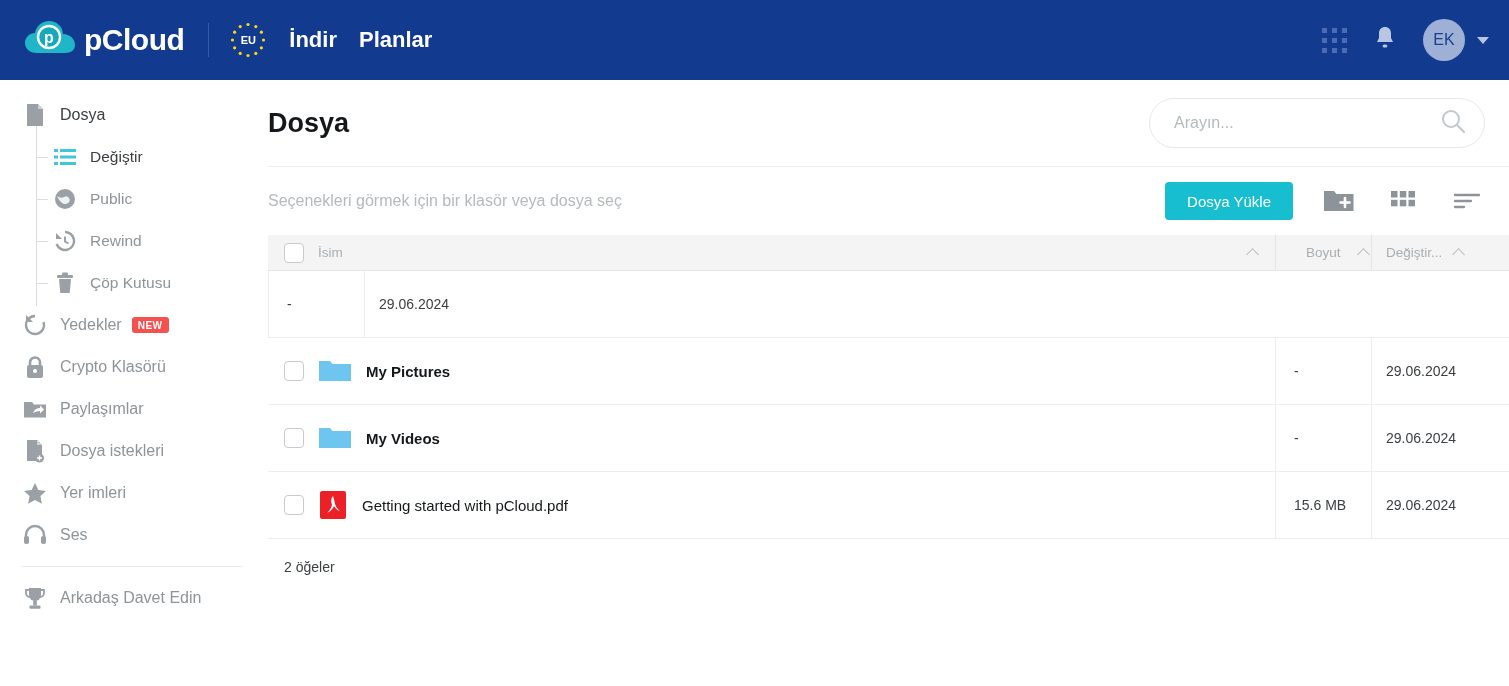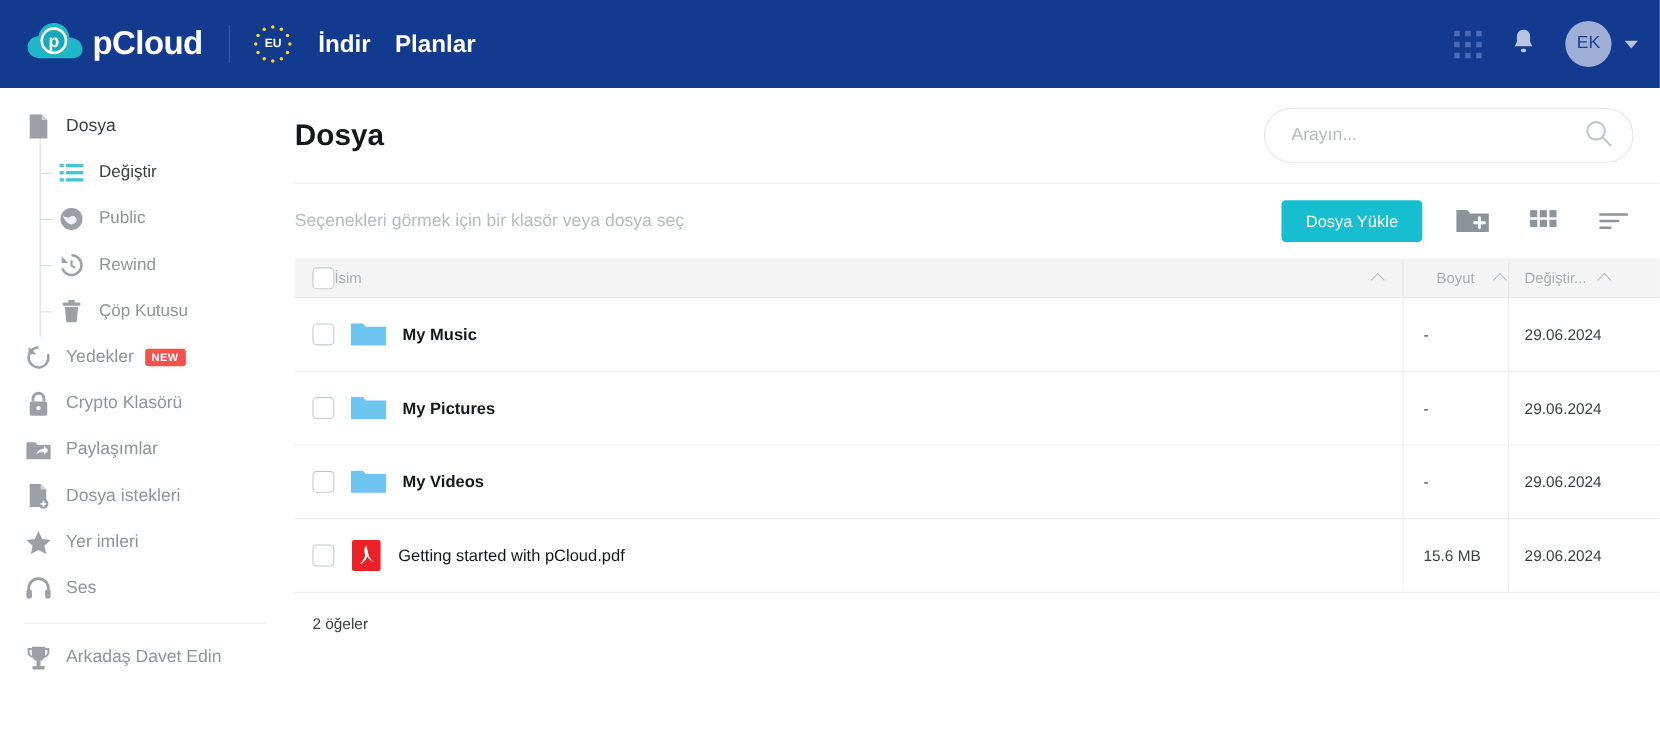--- a/index.html
+++ b/index.html
@@ -121,21 +121,21 @@
   
   .table { margin-left: 4px; }
   .thead {
     background: #f4f4f4; height: 36px; display: flex; align-items: center;
     border-bottom: 1px solid #e4e6e8;
   }
   .th {
     font-size: 13.5px; color: #a9aeb2; display: flex;
     align-items: center; height: 36px;
   }
-  .th.name { flex: 1; padding-left: 16px; gap: 0; text-align: right; }
+  .th.name { flex: 1; padding-left: 16px; gap: 14px; text-align: right; }
   .th.size { width: 96px; border-left: 1px solid #e4e6e8; padding-left: 30px;
     justify-content: flex-start; gap: 18px; }
   .th.mod { width: 138px; border-left: 1px solid #e4e6e8; padding-left: 14px; gap: 12px; }
   .chev-up {
     width: 9px; height: 9px; border-left: 1.6px solid #b7bcc0;
     border-top: 1.6px solid #b7bcc0; transform: rotate(45deg);
     margin-top: 3px; flex: none;
   }
   .cbox {
     width: 20px; height: 20px; border: 1px solid #c6cbcf; border-radius: 4px;
@@ -437,29 +437,20 @@
             <span>Boyut</span>
             <span class="chev-up"></span>
           </div>
           <div class="th mod">
             <span>Değiştir...</span>
             <span class="chev-up"></span>
           </div>
         </div>
 
         <div class="row">
-          <div class="cell-name">
-            <span class="cbox"></span>
-            <span class="folder-ico">
-              <svg width="34" height="26" viewBox="0 0 34 26">
-                <path d="M1 3 h11 l2.5 3 h18.5 v17 h-32 z" fill="#6ec5f0"></path>
-              </svg>
-            </span>
-            <span class="rowname bold">My Music</span>
-          </div>
           <div class="cell-size">-</div>
           <div class="cell-mod">29.06.2024</div>
         </div>
 
         <div class="row">
           <div class="cell-name">
             <span class="cbox"></span>
             <span class="folder-ico">
               <svg width="34" height="26" viewBox="0 0 34 26">
                 <path d="M1 3 h11 l2.5 3 h18.5 v17 h-32 z" fill="#6ec5f0"></path>

